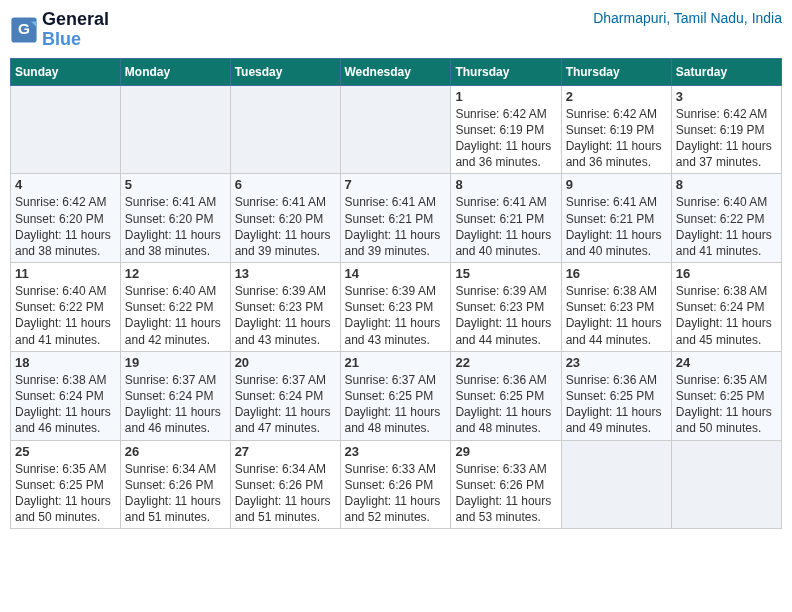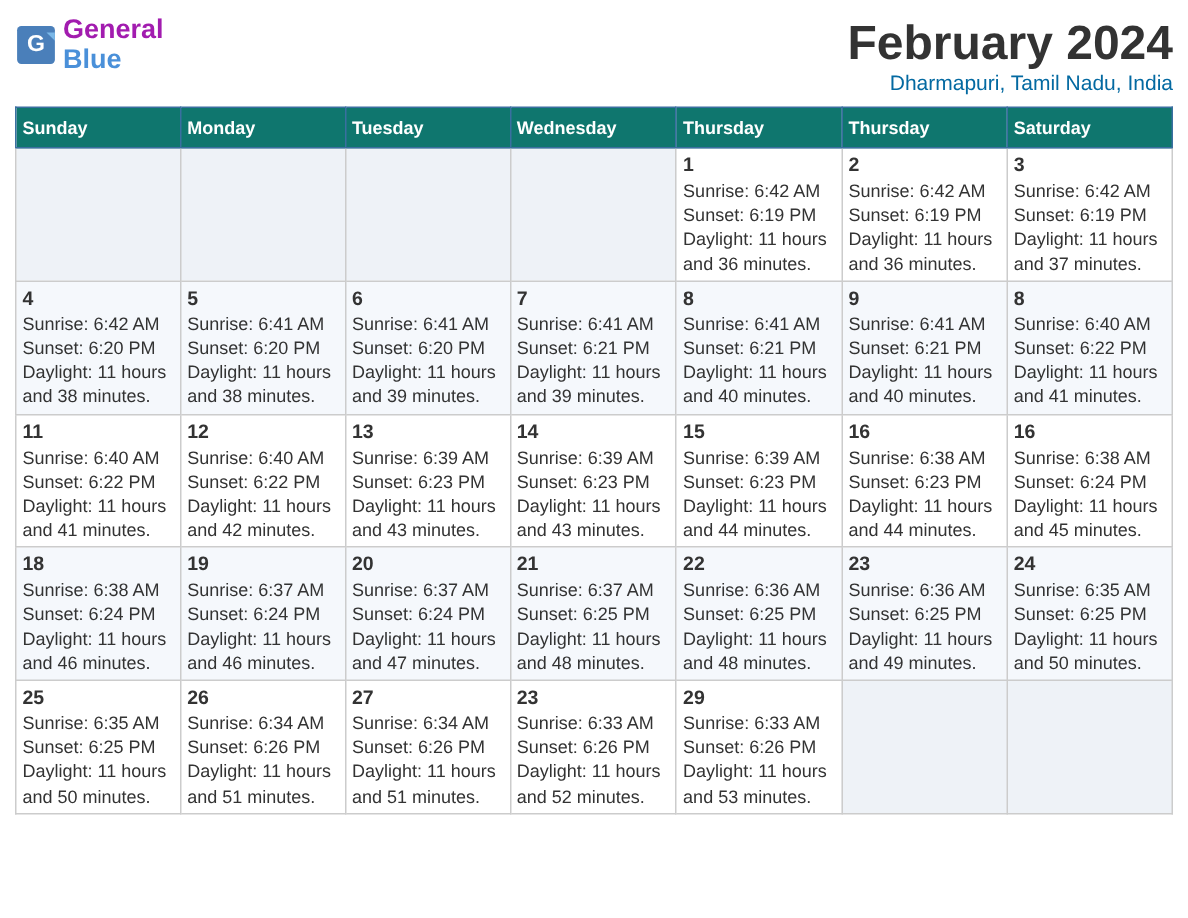--- a/index.html
+++ b/index.html
@@ -21,21 +21,21 @@
       align-items: center;
       gap: 4px;
     }
     .logo-text {
       font-size: 18px;
       font-weight: bold;
       color: #333;
       line-height: 1.1;
     }
     .logo-text span {
-      color: #a21caf;
+      color: #0f172a;
     }
     .logo-icon {
       width: 28px;
       height: 28px;
     }
     .title-area {
       text-align: right;
     }
     .main-title {
       font-size: 32px;
@@ -96,21 +96,20 @@
       <rect x="2" y="2" width="36" height="36" rx="4" fill="#4a7fba"></rect>
       <text x="20" y="26" text-anchor="middle" fill="white" font-size="22" font-weight="bold">G</text>
       <polygon points="30,8 38,8 38,16" fill="#7ab8e8"></polygon>
     </svg>
     <div class="logo-text">
       <div><span>General</span></div>
       <div><span style="color:#4a90d9;">Blue</span></div>
     </div>
   </div>
   <div class="title-area">
-    <div class="main-title">February 2024</div>
     <div class="sub-title">Dharmapuri, Tamil Nadu, India</div>
   </div>
 </div>
 
 <table>
   <thead>
     <tr id="header-row">
         <th>Sunday</th>
         <th>Monday</th>
         <th>Tuesday</th>

